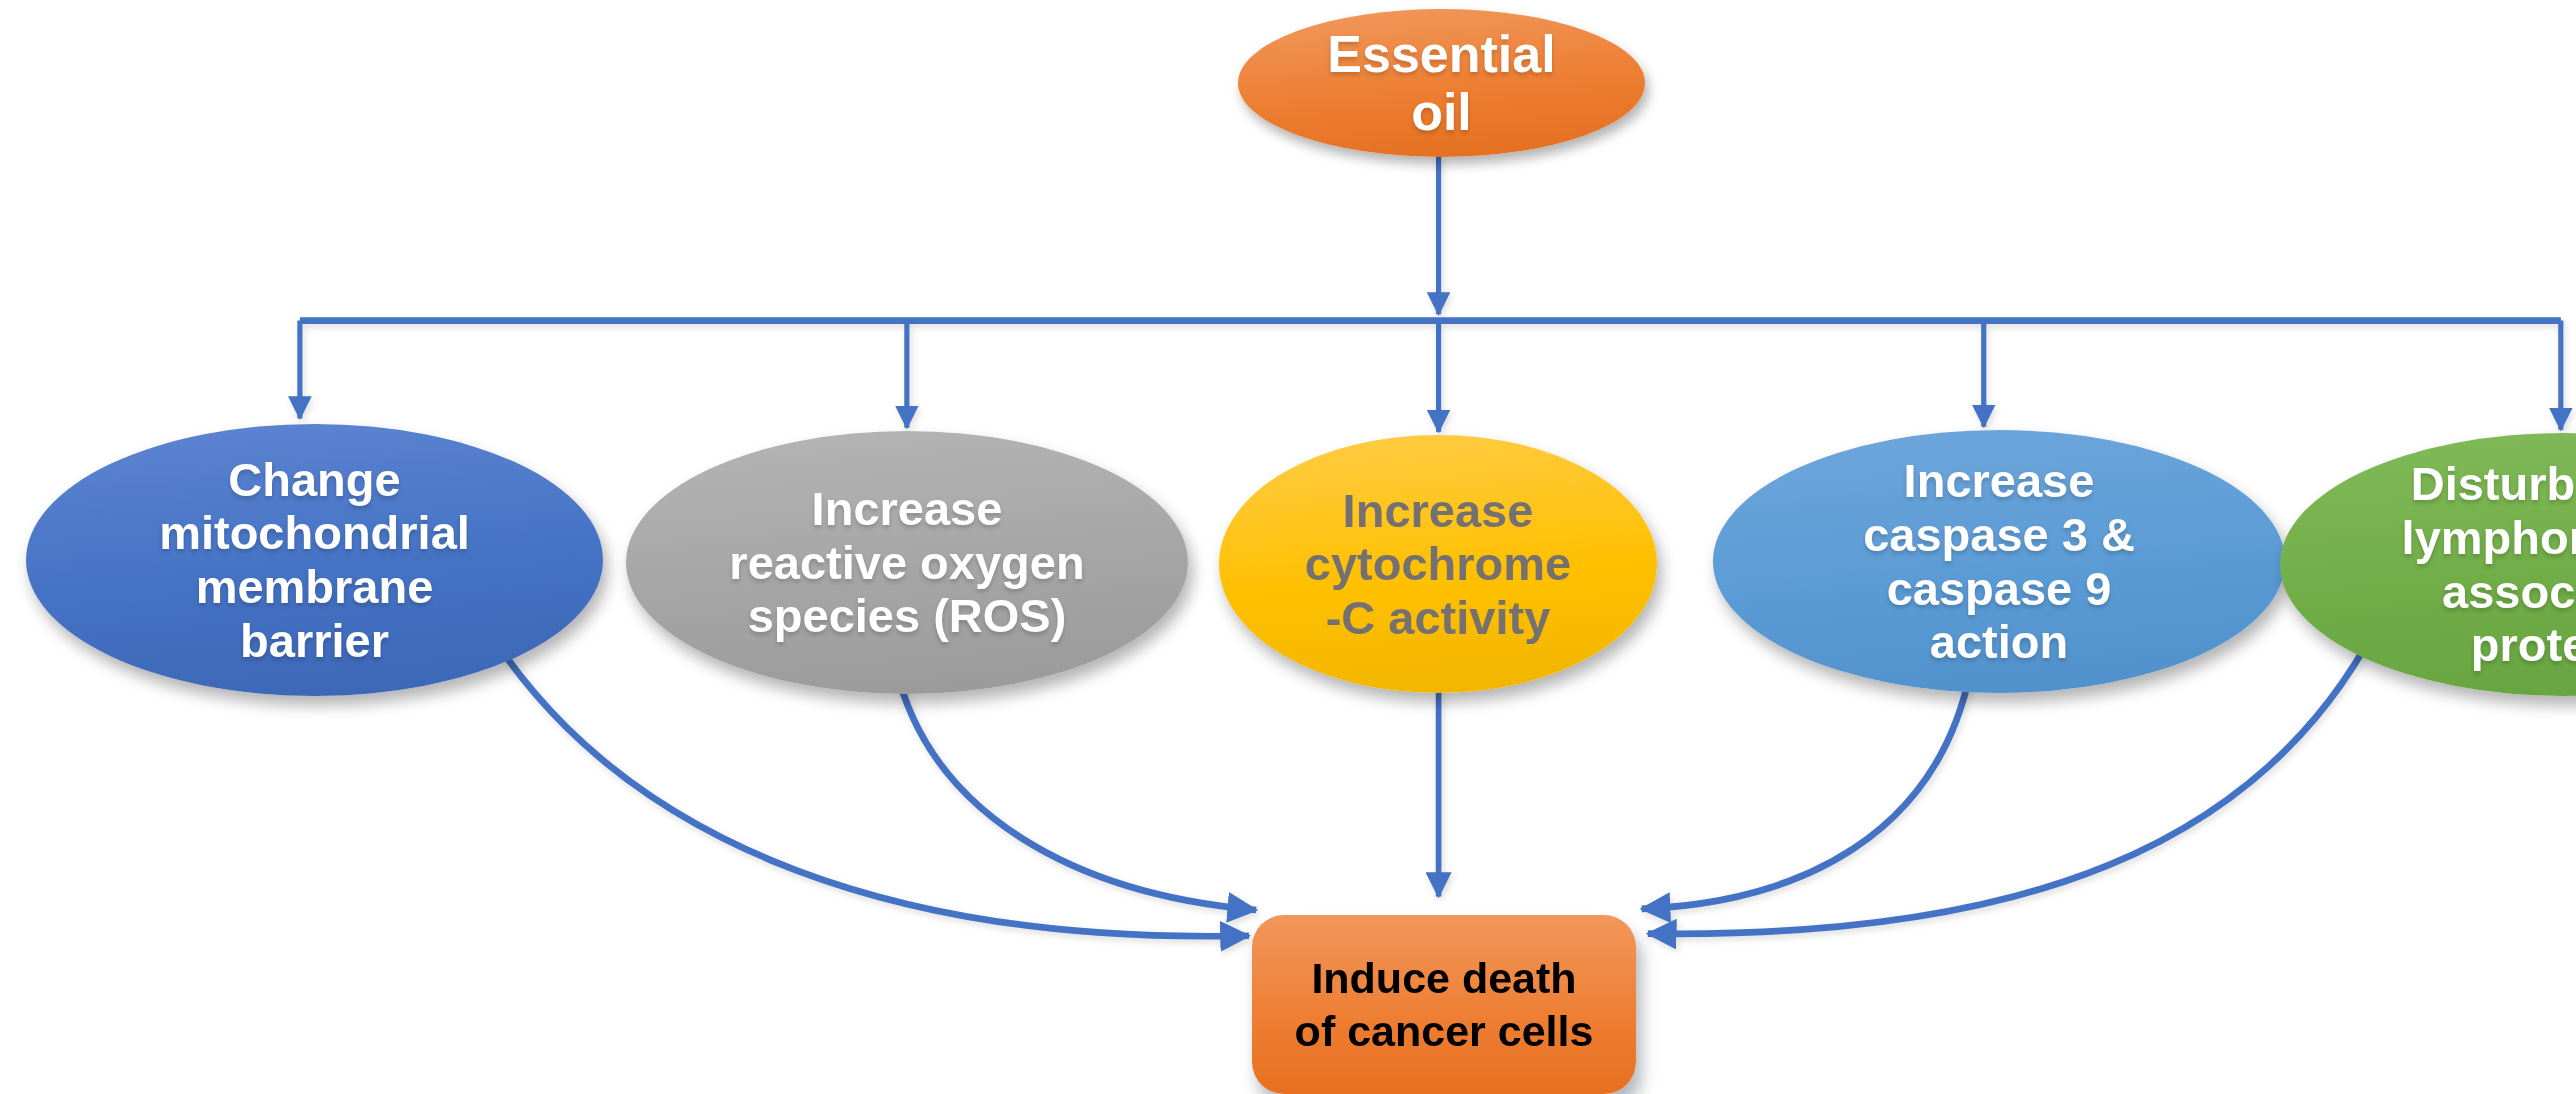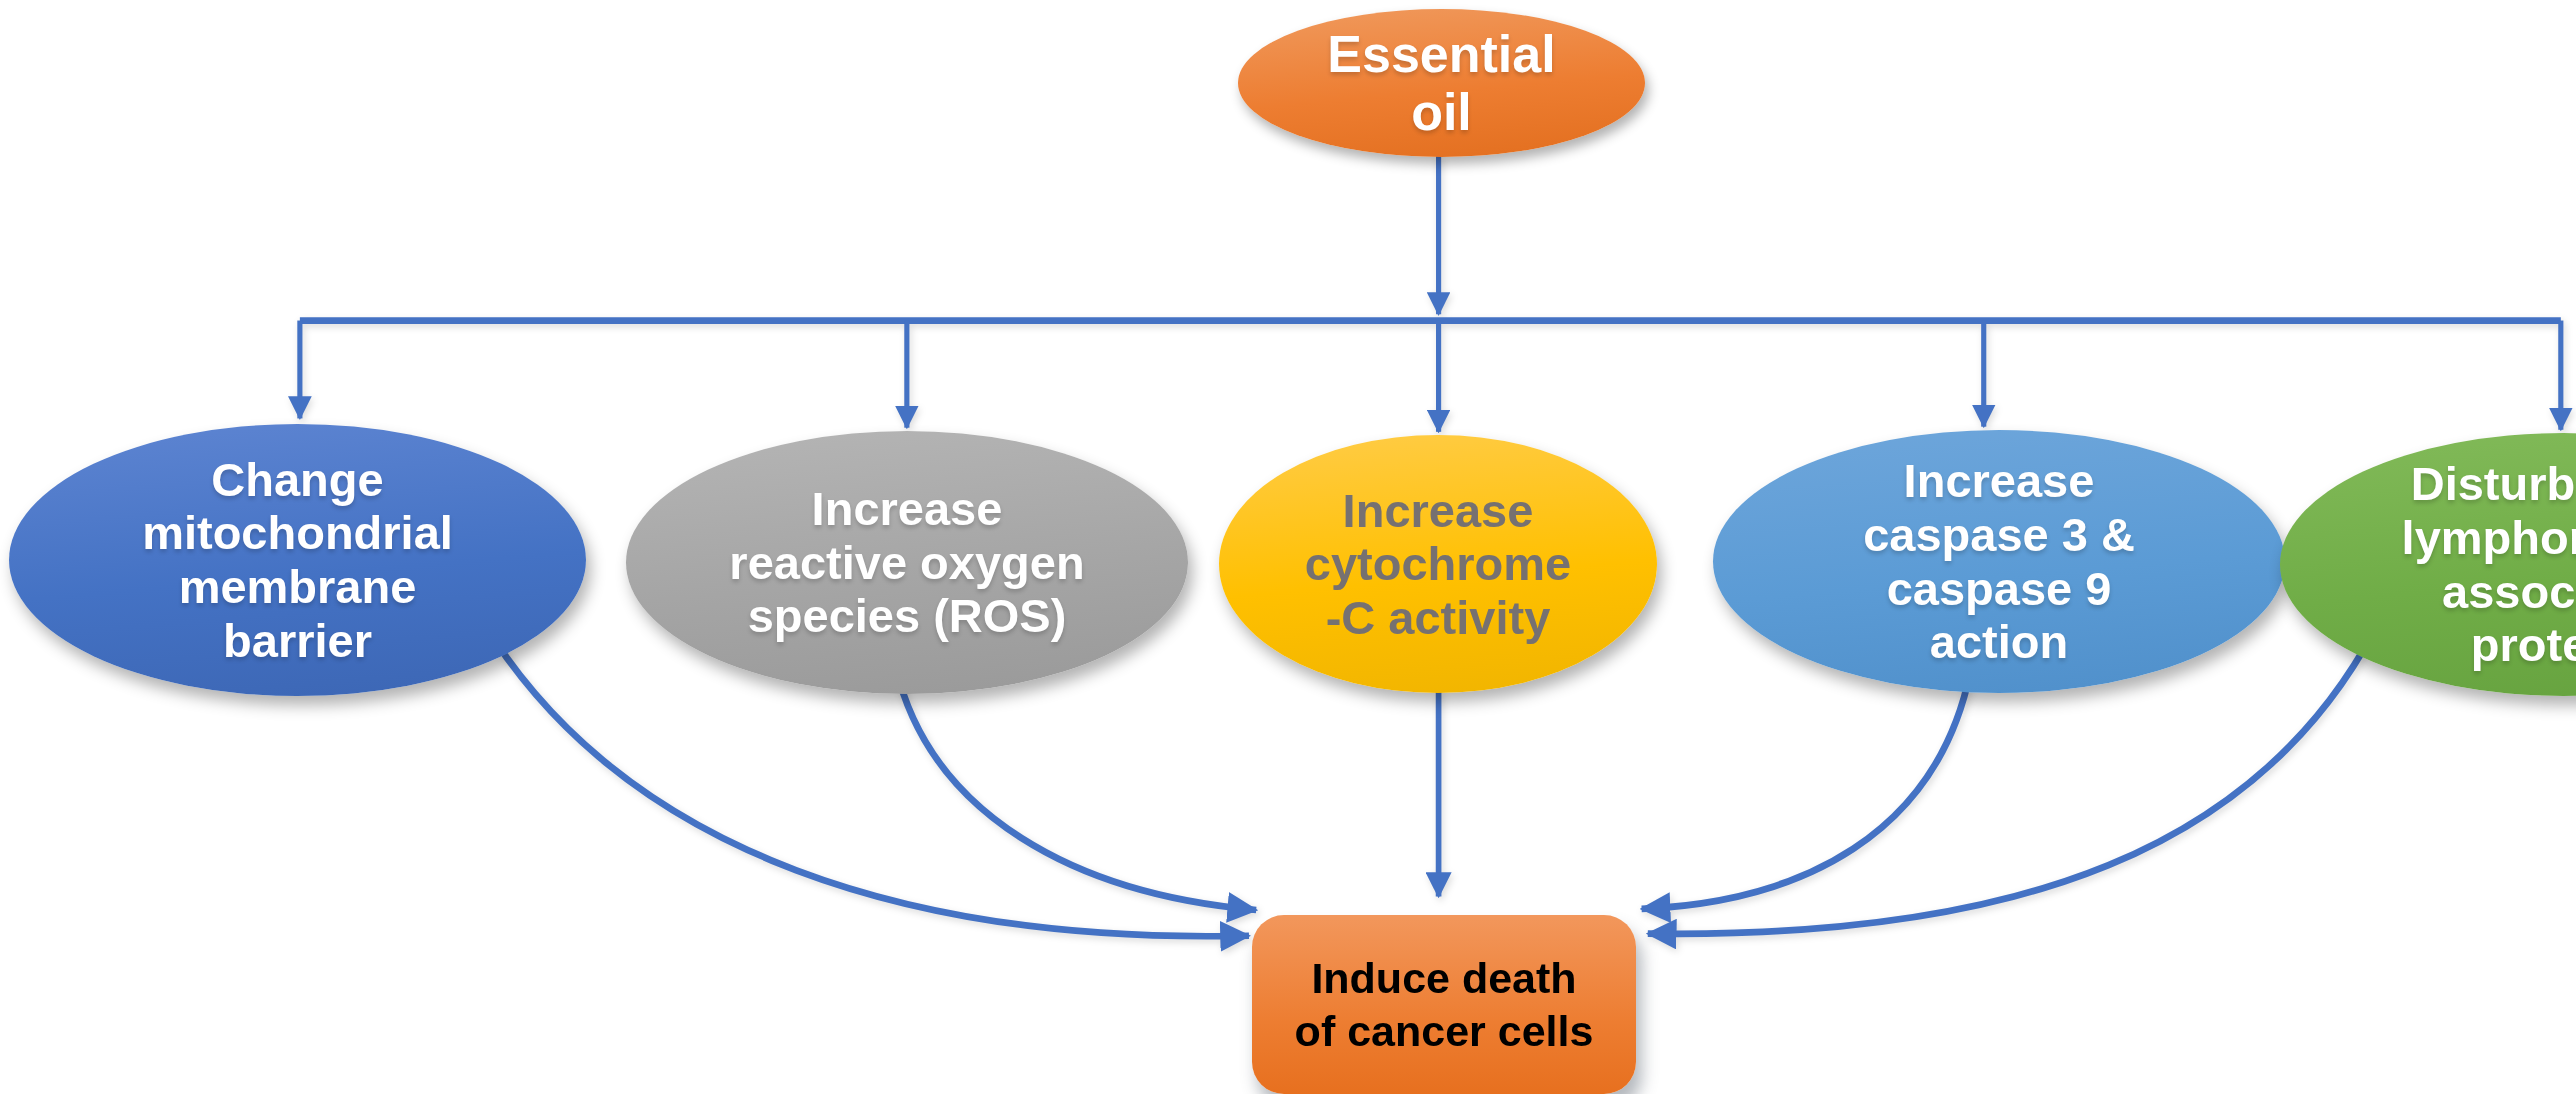--- a/index.html
+++ b/index.html
@@ -16,21 +16,21 @@
   .mech  { font-size: 47px; line-height: 1.14; color: #ffffff;
            box-shadow: 4.6px 9.3px 14.4px rgba(0,0,0,0.30);
            text-shadow: 0 2.6px 4.6px rgba(0,0,0,0.18); }
 
   .n-root { left: 1238px; top: 9.3px; width: 407px; height: 148px;
             font-size: 52px; line-height: 1.12; color: #ffffff;
             background: linear-gradient(175deg, #F09A5E 0%, #ED7D31 55%, #E26E1E 100%);
             box-shadow: 3.6px 7.2px 11.3px rgba(0,0,0,0.30);
             text-shadow: 0 2.6px 4.6px rgba(0,0,0,0.18); }
 
-  .n-m0 { left: 9px;   top: 424px; width: 577px; height: 272px;
+  .n-m0 { left: 26px;   top: 424px; width: 577px; height: 272px;
           background: linear-gradient(175deg, #5E85D2 0%, #4472C4 55%, #3C66B4 100%); }
   .n-m1 { left: 626px; top: 431px; width: 562px; height: 263px;
           background: linear-gradient(175deg, #B5B5B5 0%, #A5A5A5 55%, #999999 100%); }
   .n-m2 { left: 1219px; top: 435px; width: 438px;  height: 258px;
           background: linear-gradient(175deg, #FFCC48 0%, #FFC000 55%, #F0B400 100%);
           color: #767171; text-shadow: none; }
   .n-m3 { left: 1713px; top: 430px; width: 572px; height: 263px;
           background: linear-gradient(175deg, #6EA6DB 0%, #5B9BD5 55%, #4F8FCA 100%); }
   .n-m4 { left: 2280px; top: 433px; width: 567px; height: 263px;
           background: linear-gradient(175deg, #82BA59 0%, #70AD47 55%, #66A23F 100%); }

